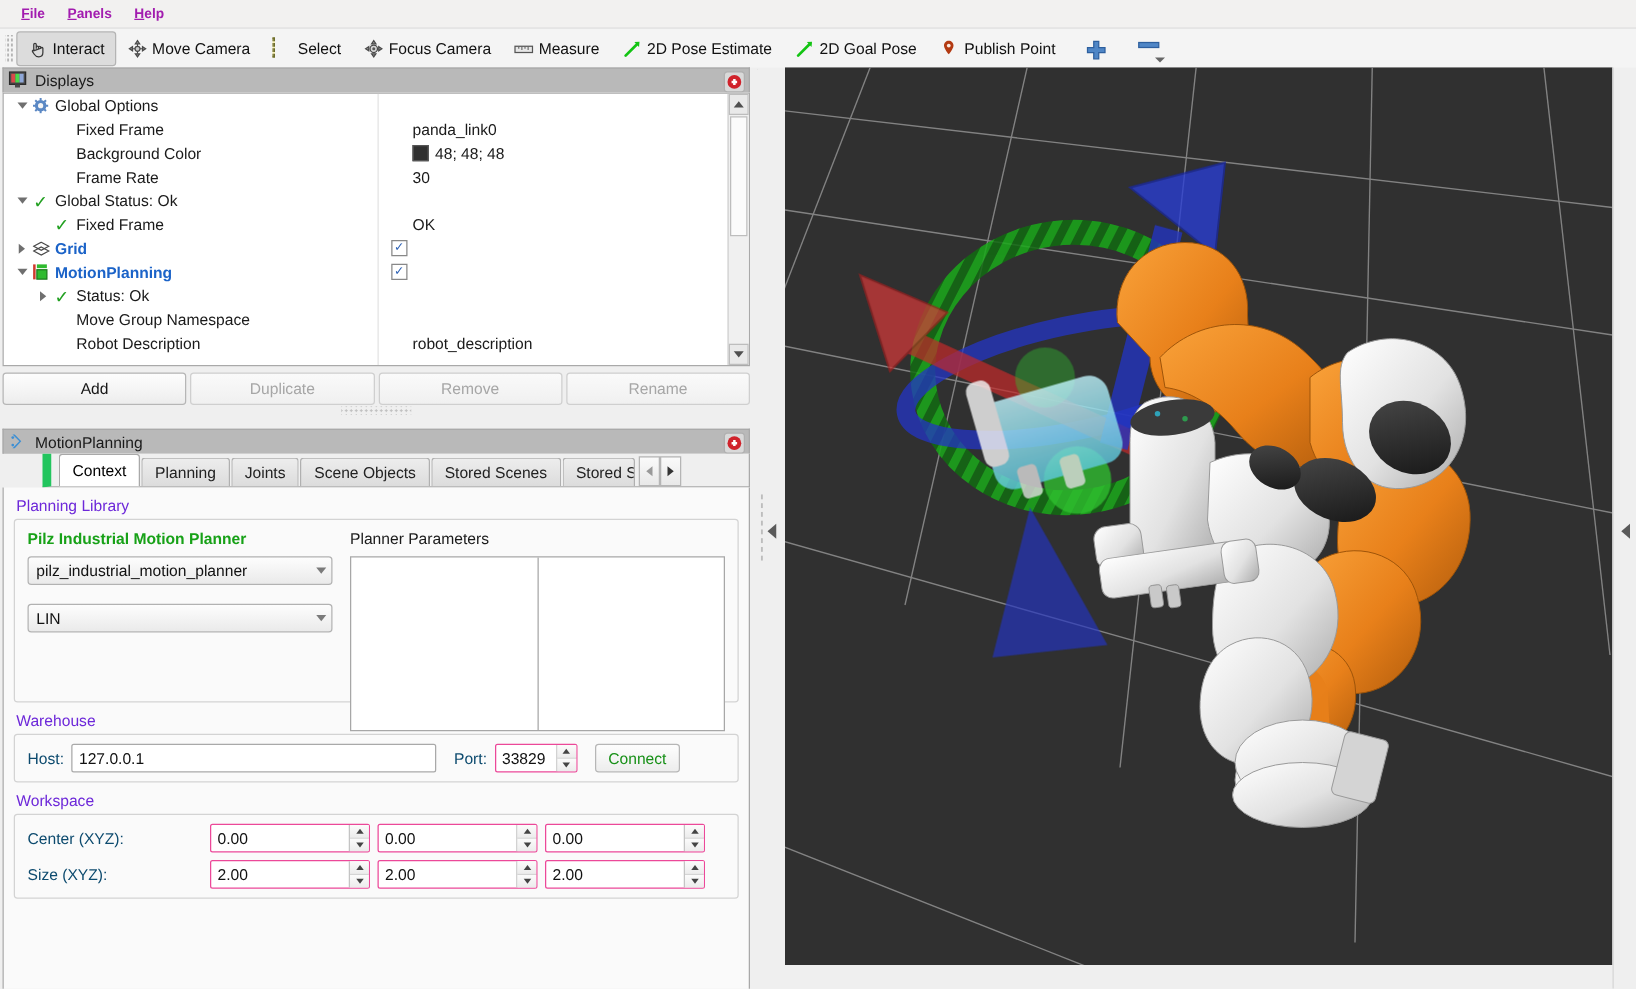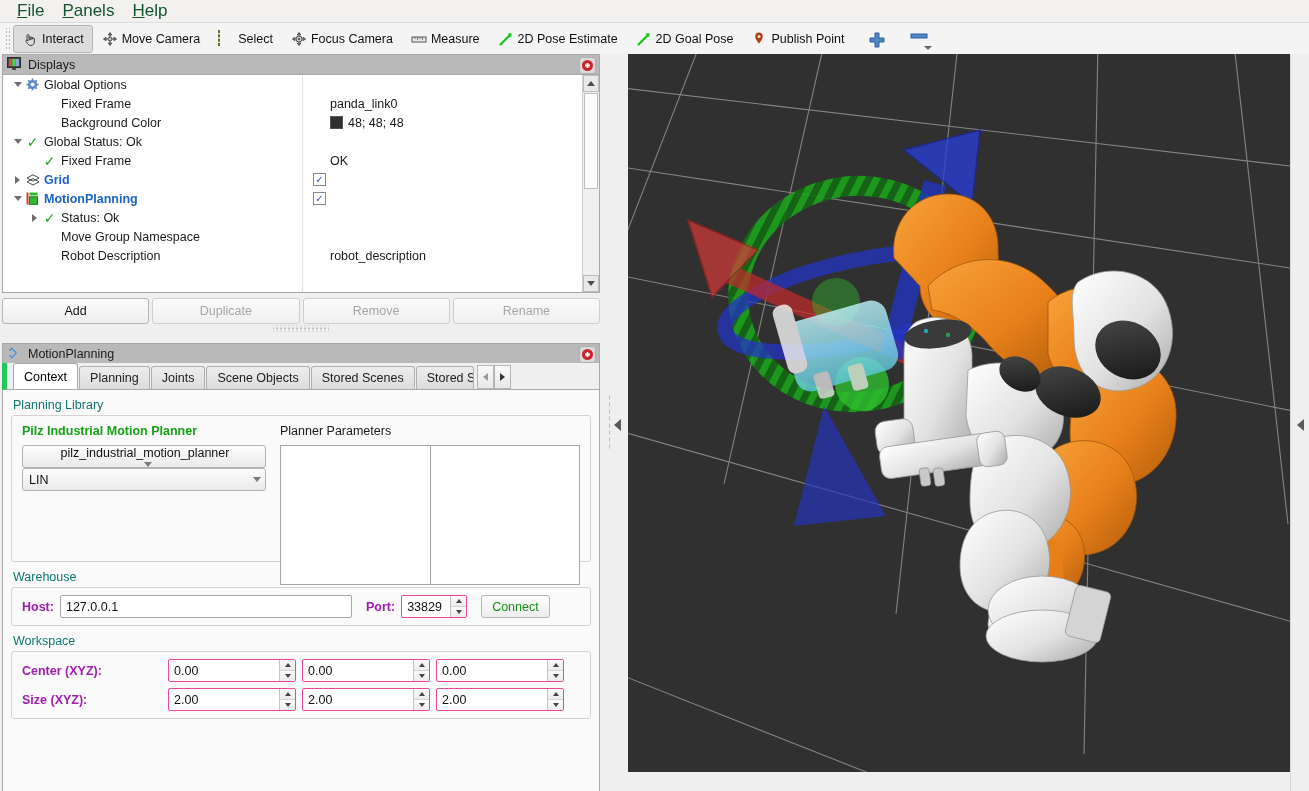--- a/index.html
+++ b/index.html
@@ -8,21 +8,21 @@
     background:#efefef;
     font-family:"Liberation Sans","DejaVu Sans",sans-serif;
     font-size:12.5px;color:#1a1a1a;
     -webkit-font-smoothing:antialiased;
   }
   #app{position:relative;width:1309px;height:791px;}
 
   
   .menubar{height:22px;background:#f2f1f0;display:flex;align-items:center;
            padding-left:8px;border-bottom:1px solid #dcdcdc;}
-  .menubar .mi{padding:2px 9px;font-size:17px;color:#14532d;cursor:default;}
+  .menubar .mi{padding:2px 9px;font-size:11px;color:#a21caf;cursor:default;font-weight:bold;}
   .menubar .mi u{text-decoration:underline;}
 
   
   .toolbar{height:32px;background:#f4f4f4;display:flex;align-items:center;
            border-bottom:1px solid #c9c9c9;padding-left:4px;position:relative;}
   .tb-grip{width:7px;height:22px;margin-right:2px;
     background-image:radial-gradient(#b5b5b5 40%, transparent 41%);
     background-size:3px 4px;background-position:1px 2px;}
   .tbtn{display:flex;align-items:center;gap:4px;height:26px;padding:0 8px;
         border:1px solid transparent;border-radius:3px;font-size:12.5px;
@@ -109,34 +109,34 @@
   .tab.clipped{overflow:hidden;}
   .tabnav{display:flex;margin-left:2px;}
   .tabnav .nb{width:15px;height:22px;border:1px solid #b5b5b5;background:linear-gradient(#fafafa,#e8e8e8);
               display:flex;align-items:center;justify-content:center;}
   .nb .lft{width:0;height:0;border-top:4px solid transparent;border-bottom:4px solid transparent;border-right:5px solid #999;}
   .nb .rgt{width:0;height:0;border-top:4px solid transparent;border-bottom:4px solid transparent;border-left:5px solid #333;}
 
   
   .ctxpage{background:#fafafa;border:1px solid #a9a9a9;border-top:none;
            height:408px;position:relative;padding:6px 8px 0 8px;box-sizing:border-box;overflow:hidden;}
-  .grp-label{font-size:12.5px;color:#0f766e;margin:2px 0 3px 2px;}
+  .grp-label{font-size:12.5px;color:#6d28d9;margin:2px 0 3px 2px;}
   .grp-box{border:1px solid #d3d3d3;border-radius:3px;background:#fafafa;padding:8px 10px;box-sizing:border-box;}
   .planner-title{color:#17a117;font-weight:bold;font-size:12.5px;}
   .pp-title{font-size:12.5px;color:#1a1a1a;}
   .combo{height:23px;border:1px solid #b2b2b2;border-radius:3px;
          background:linear-gradient(#fdfdfd,#eaeaea);display:flex;align-items:center;
          padding:0 4px 0 6px;font-size:12.5px;color:#111;position:relative;box-sizing:border-box;}
   .combo .cv{flex:1;overflow:hidden;white-space:nowrap;}
   .combo .carrow{width:0;height:0;border-left:4px solid transparent;border-right:4px solid transparent;border-top:5px solid #7a7a7a;margin-left:6px;}
   .param-table{border:1px solid #a7a7a7;background:#fff;position:relative;}
   .param-table .mid{position:absolute;top:0;bottom:0;left:50%;width:1px;background:#a7a7a7;}
 
   .fldrow{display:flex;align-items:center;gap:6px;}
-  .flabel{font-size:12.5px;color:#a21caf;white-space:nowrap;font-weight:bold;}
+  .flabel{font-size:12.5px;color:#0c4a6e;white-space:nowrap;}
   .tinput{height:23px;border:1px solid #a9a9a9;background:#fff;border-radius:2px;
           display:flex;align-items:center;padding:0 5px;font-size:12.5px;color:#111;box-sizing:border-box;}
   .spin{display:flex;align-items:stretch;height:23px;border:1px solid #ec4899;border-radius:2px;background:#fff;box-sizing:border-box;}
   .spin .sv{flex:1;display:flex;align-items:center;padding:0 5px;font-size:12.5px;color:#111;}
   .spin .sbtns{width:15px;display:flex;flex-direction:column;border-left:1px solid #c4c4c4;}
   .spin .sb{flex:1;display:flex;align-items:center;justify-content:center;background:linear-gradient(#fbfbfb,#ececec);}
   .spin .sb+.sb{border-top:1px solid #d4d4d4;}
   .sb .up{width:0;height:0;border-left:3px solid transparent;border-right:3px solid transparent;border-bottom:4px solid #444;}
   .sb .dn{width:0;height:0;border-left:3px solid transparent;border-right:3px solid transparent;border-top:4px solid #444;}
   .connect-btn{height:23px;padding:0 10px;border:1px solid #b6b6b6;border-radius:3px;
@@ -320,20 +320,30 @@
                   <span class="twist"></span>
                   <span class="tico"></span>
                   <span class="tlabel">Background Color</span>
                 </div>
                 <div class="tval">
                   <span class="swatch" style="background: rgb(48, 48, 48);"></span>
                   <span>48; 48; 48</span>
                 </div>
               </div>
               <div class="trow">
+                <div class="tname" style="padding-left: 25px;">
+                  <span class="twist"></span>
+                  <span class="tico"></span>
+                  <span class="tlabel">Frame Rate</span>
+                </div>
+                <div class="tval">
+                  <span>30</span>
+                </div>
+              </div>
+              <div class="trow">
                 <div class="tname" style="padding-left: 8px;">
                   <span class="twist open"></span>
                   <span class="tico">
                     <span class="check-ok">✓</span>
                   </span>
                   <span class="tlabel">Global Status: Ok</span>
                 </div>
                 <div class="tval"></div>
               </div>
               <div class="trow">
@@ -437,21 +447,21 @@
               <circle cx="3.2" cy="4" r="1.1" fill="#3d8fd4"></circle>
               <circle cx="3.2" cy="10" r="1.1" fill="#3d8fd4"></circle>
             </svg>
           </span>
           <span class="t">MotionPlanning</span>
           <span class="dock-close">
               <span class="circ"></span>
             </span>
         </div>
 
-        <div class="tabstrip" style="border-left:5px solid #22c55e;border-right:1px solid #a9a9a9;">
+        <div class="tabstrip" style="border-left:7px solid #22c55e;border-right:1px solid #a9a9a9;margin-left:32px;">
           <div class="tab sel">Context</div>
           <div class="tab">Planning</div>
           <div class="tab">Joints</div>
           <div class="tab">Scene Objects</div>
           <div class="tab">Stored Scenes</div>
           <div class="tab clipped" style="width:46px;padding-right:0;">Stored Sta</div>
           <div class="tabnav">
             <div class="nb">
                 <span class="lft"></span>
               </div>
@@ -461,21 +471,21 @@
           </div>
         </div>
 
         <div class="ctxpage">
 
           <div class="grp-label">Planning Library</div>
 
           <div class="grp-box" style="height:147px;display:flex;gap:10px;">
             <div style="width:248px;">
               <div class="planner-title" style="margin-bottom:7px;">Pilz Industrial Motion Planner</div>
-              <div class="combo" style="width:244px;margin-bottom:0;flex-direction:column;">
+              <div class="combo" style="width:244px;margin-bottom:15px;">
                 <span class="cv">pilz_industrial_motion_planner</span>
                 <span class="carrow"></span>
               </div>
               <div class="combo" style="width:244px;">
                 <span class="cv">LIN</span>
                 <span class="carrow"></span>
               </div>
             </div>
             <div style="flex:1;">
               <div class="pp-title" style="margin-bottom:7px;">Planner Parameters</div>

